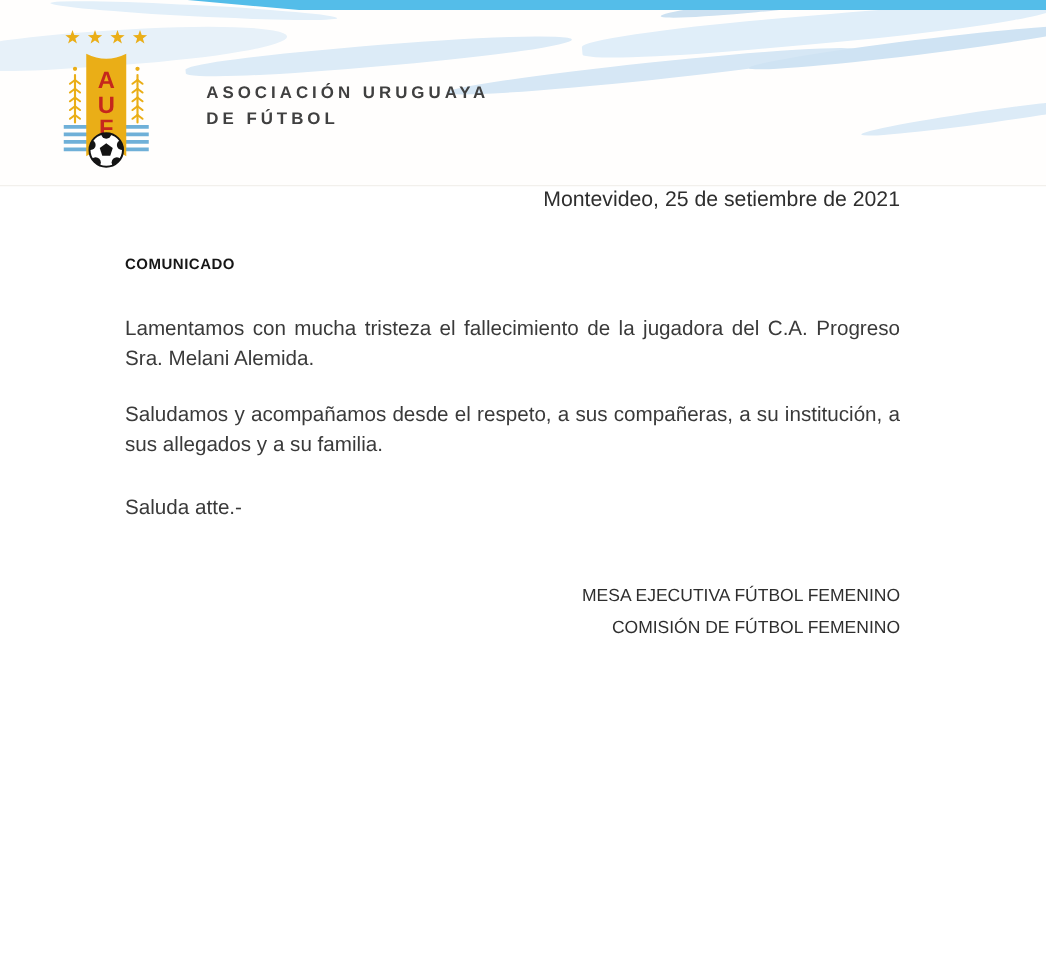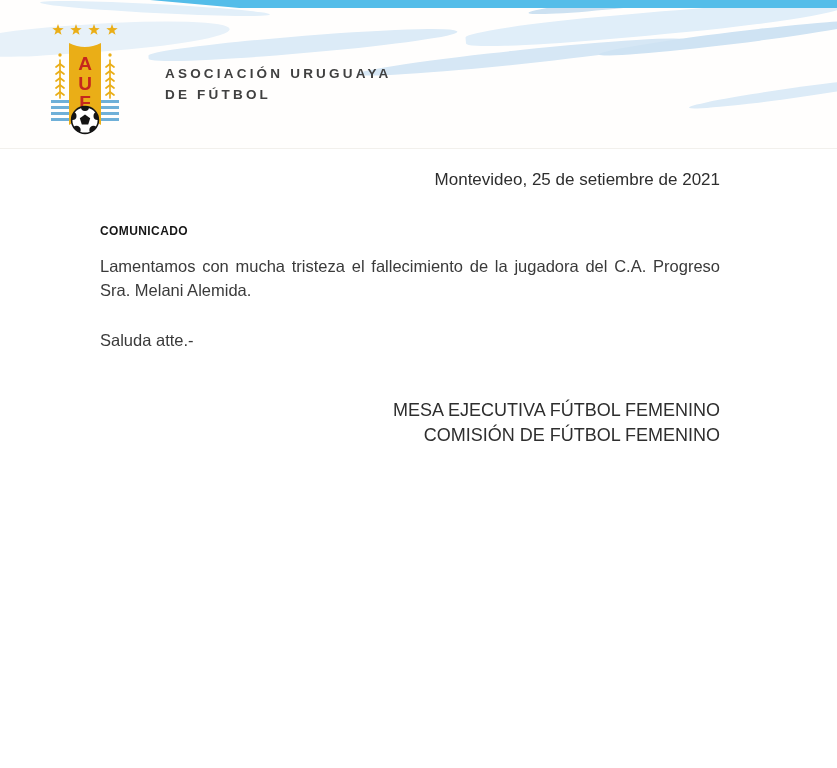--- a/index.html
+++ b/index.html
@@ -38,26 +38,26 @@
   .crest .gold{fill:var(--crest-gold);}
   .crest .red{fill:var(--crest-red);}
   .crest .stripe{fill:var(--crest-stripe-blue);}
   .org-name{
     position:absolute;left:137px;top:63px;
     font-size:13.5px;font-weight:700;letter-spacing:3.2px;
     color:#404040;line-height:21px;margin-left:28px;
   }
   
   .doc{position:absolute;left:100px;top:148px;width:620px;font-size:16.5px;line-height:24px;color:var(--text-dark);}
-  .dateline{padding-top:20px;text-align:right;font-size:17px;color:#2e2e2e;}
+  .dateline{text-align:right;font-size:17px;color:#2e2e2e;}
   .doc-title{margin-top:27px;font-size:12px;font-weight:700;letter-spacing:0.4px;color:#161616;}
-  .para{margin-top:11px;text-align:justify;white-space:pre-wrap;}
+  .para{margin-top:28px;text-align:justify;white-space:pre-wrap;}
   .para + .para{margin-top:21px;}
   .closing{margin-top:26px;}
-  .signature{margin-top:46px;text-align:right;line-height:24.5px;font-size:18px;color:#2e2e2e;}
+  .signature{margin-top:46px;text-align:right;line-height:24.5px;font-size:14px;color:#2e2e2e;}
 </style>
 </head>
 <body>
 
 <div class="page">
 
   <div class="letterhead">
     <div class="wash w8"></div>
     <div class="wash w1"></div>
     <div class="wash w2"></div>
@@ -129,20 +129,21 @@
     <div class="org-name">
       <div>ASOCIACIÓN URUGUAYA</div>
       <div>DE FÚTBOL</div>
     </div>
   </div>
 
   <div class="doc">
     <div class="dateline">Montevideo, 25 de setiembre de 2021</div>
     <div class="doc-title">COMUNICADO</div>
     <p class="para">Lamentamos con mucha tristeza el fallecimiento de la jugadora del C.A. Progreso Sra. Melani Alemida.</p>
+    <p class="para">Saludamos y acompañamos desde el respeto, a sus compañeras, a su institución, a sus allegados y a su familia.</p>
     <div class="closing">Saluda atte.-</div>
     <div class="signature">
       <div>MESA EJECUTIVA FÚTBOL FEMENINO</div>
       <div>COMISIÓN DE FÚTBOL FEMENINO</div>
     </div>
   </div>
 
 </div>
 
 </body></html>

